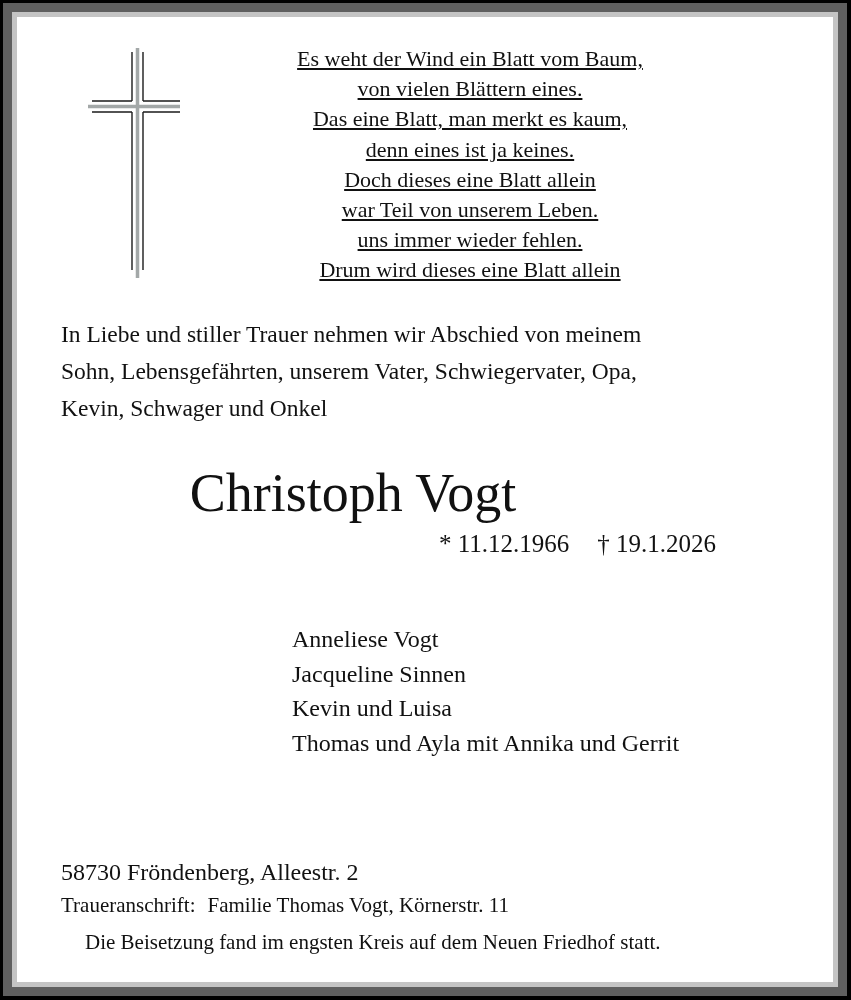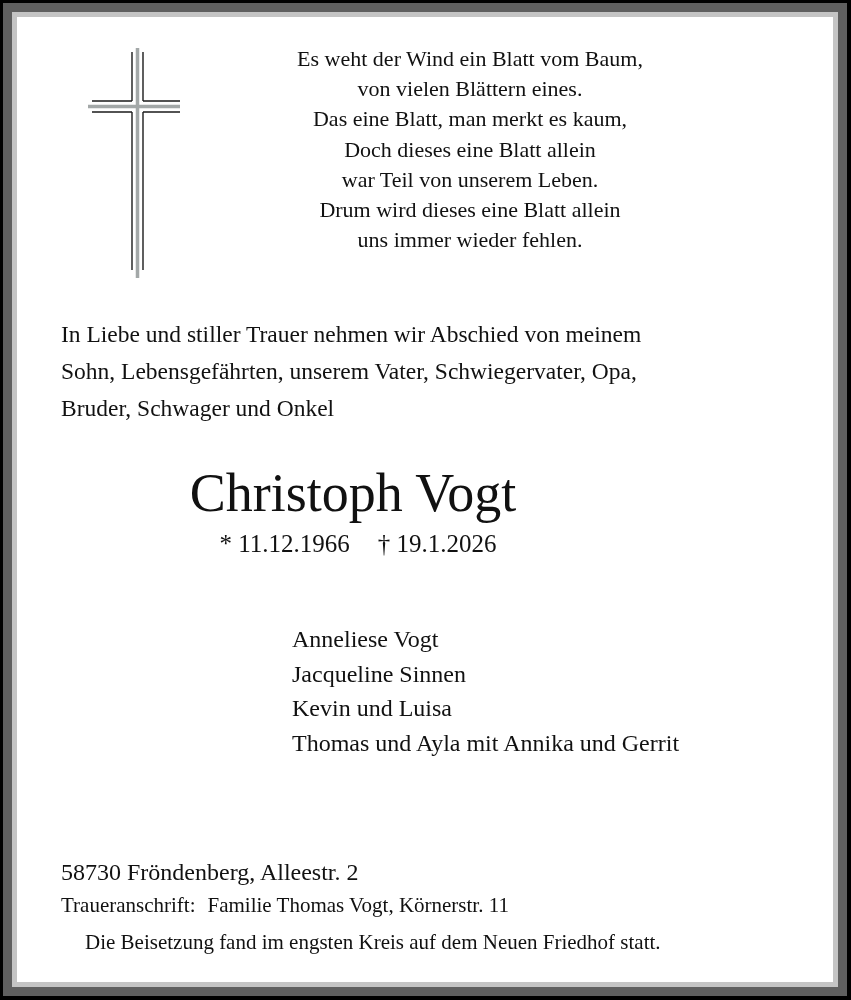--- a/index.html
+++ b/index.html
@@ -23,35 +23,35 @@
   }
   .paper {
     position: absolute; left: 17px; top: 17px; right: 18px; bottom: 18px;
     background: #fff;
   }
   .cross {
     position: absolute; left: 88px; top: 48px; width: 92px; height: 232px;
   }
   .poem {
     position: absolute; left: 220px; top: 44px; width: 500px;
-    text-align: center; font-size: 22px; line-height: 30.2px;
+    text-align: center; font-size: 22px; line-height: 30.2px; text-decoration: underline;
   }
   .poem div { white-space: nowrap; }
   .intro {
     position: absolute; left: 61px; top: 316px; width: 740px;
     font-size: 23.5px; line-height: 37px;
   }
   .intro div { white-space: nowrap; }
   .name {
     position: absolute; left: 0; top: 458px; width: 706px;
     text-align: center; font-size: 54px; line-height: 70px;
   }
   .dates {
     position: absolute; left: 0; top: 527px; width: 716px;
-    text-align: center; font-size: 25px; line-height: 34px;
+    text-align: right; font-size: 25px; line-height: 34px;
     white-space: pre;
   }
   .dates .gap { display: inline-block; width: 28px; }
   .mourners {
     position: absolute; left: 292px; top: 622px;
     font-size: 24px; line-height: 34.5px; font-family: Liberation Serif, serif;
   }
   .mourners div { white-space: nowrap; }
   .address {
     position: absolute; left: 61px; top: 855px;
@@ -90,30 +90,31 @@
   <line x1="55" y1="64" x2="55" y2="222" stroke="#1a1a1a" stroke-width="1.4"></line>
 
   <line x1="49.5" y1="0" x2="49.5" y2="230" stroke="#a3a8a8" stroke-width="3.5"></line>
   <line x1="0" y1="58.5" x2="92" y2="58.5" stroke="#a3a8a8" stroke-width="3.5"></line>
 </svg>
 
 <div class="poem">
   <div>Es weht der Wind ein Blatt vom Baum,</div>
   <div>von vielen Blättern eines.</div>
   <div>Das eine Blatt, man merkt es kaum,</div>
+  <div>denn eines ist ja keines.</div>
   <div>Doch dieses eine Blatt allein</div>
   <div>war Teil von unserem Leben.</div>
+  <div>uns immer wieder fehlen.</div>
   <div>Drum wird dieses eine Blatt allein</div>
-  <div>uns immer wieder fehlen.</div>
 </div>
 
 <div class="intro">
   <div>In Liebe und stiller Trauer nehmen wir Abschied von meinem</div>
   <div>Sohn, Lebensgefährten, unserem Vater, Schwiegervater, Opa,</div>
-  <div>Bruder, Schwager und Onkel</div>
+  <div>Kevin, Schwager und Onkel</div>
 </div>
 
 <div class="name">Christoph Vogt</div>
 
 <div class="dates"><span>* 11.12.1966</span><span class="gap"></span><span>† 19.1.2026</span></div>
 
 <div class="mourners">
   <div>Anneliese Vogt</div>
   <div>Jacqueline Sinnen</div>
   <div>Kevin und Luisa</div>

